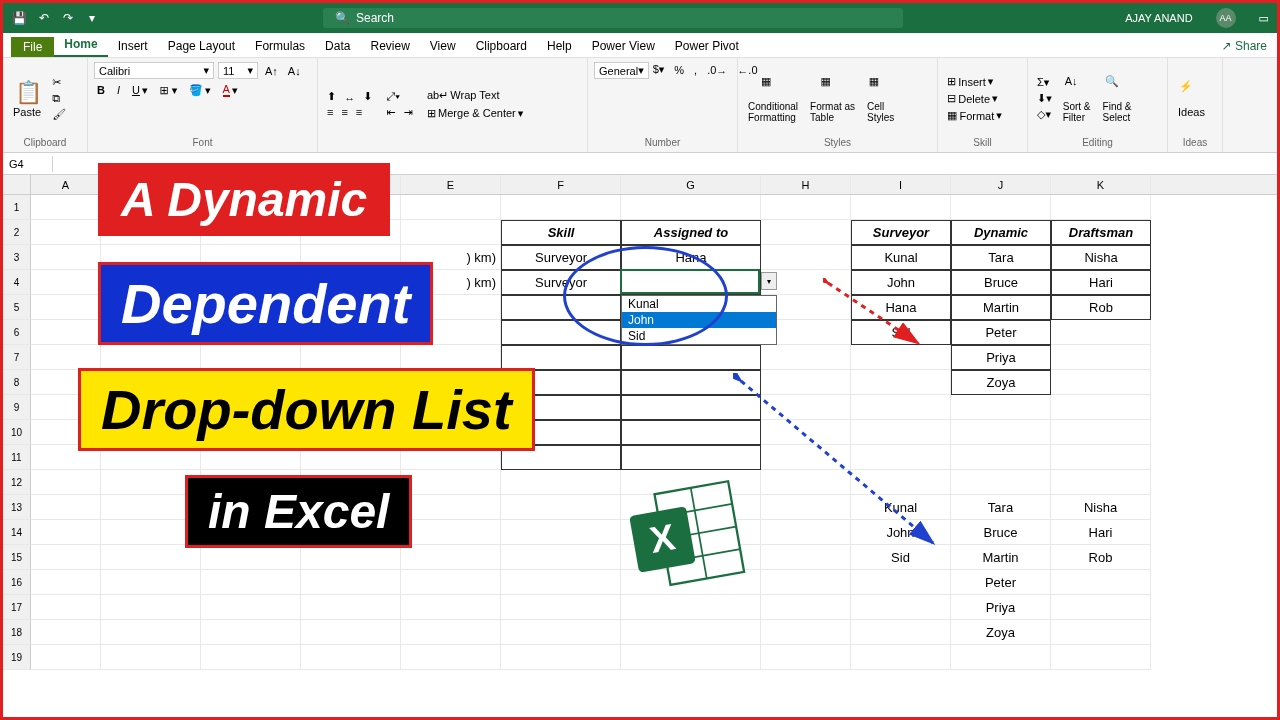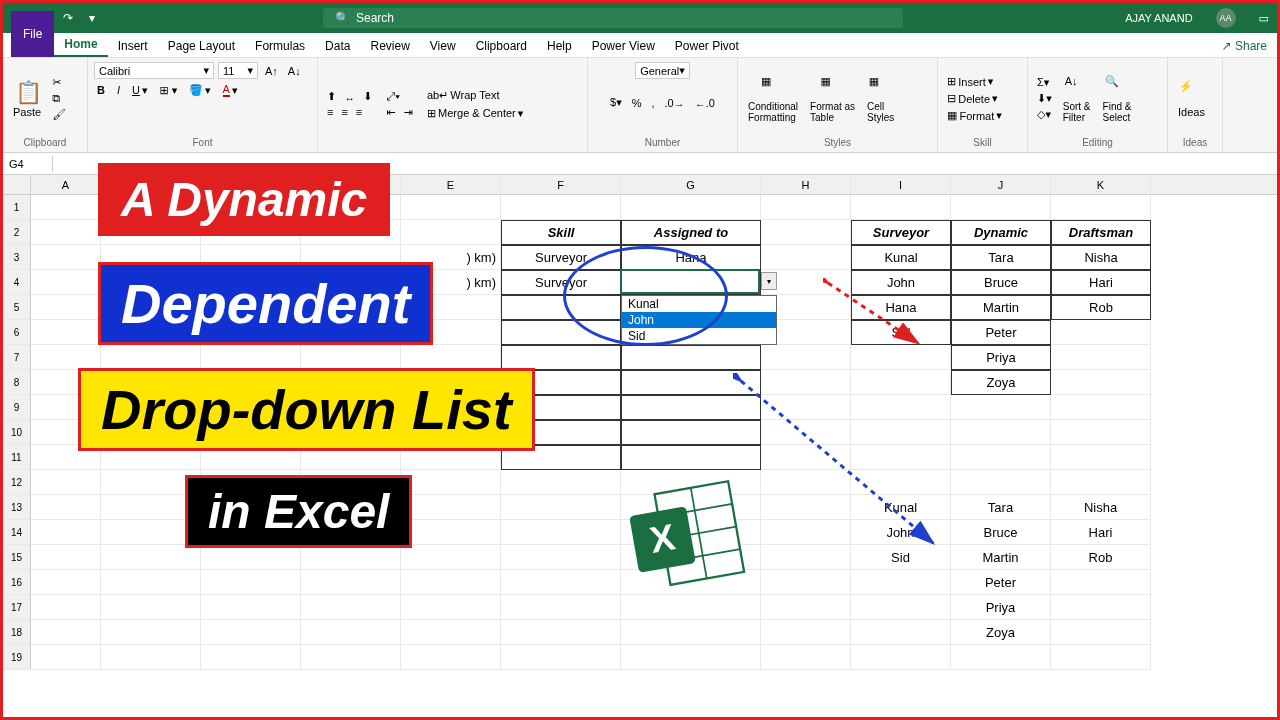--- a/index.html
+++ b/index.html
@@ -8,21 +8,21 @@
 .qat{display:flex;gap:6px;align-items:center}
 .qat-item{width:18px;height:18px;display:flex;align-items:center;justify-content:center;cursor:pointer;font-size:12px}
 .filename{margin-left:30px;font-size:12px}
 .search-wrap{flex:1;display:flex;justify-content:center}
 .search-box{background:#2a8050;border-radius:3px;padding:3px 12px;width:580px;display:flex;align-items:center;gap:6px;font-size:12px}
 .user-area{display:flex;gap:23px;align-items:center;font-size:11px}
 .user-badge{width:20px;height:20px;border-radius:50%;background:#5a8a6a;display:flex;align-items:center;justify-content:center;font-size:9px}
 .tabs{height:25px;background:#fff;display:flex;align-items:end;border-bottom:1px solid #e0e0e0;padding-left:8px;font-size:12px}
 .tab{padding:4px 10px;cursor:pointer}
 .tab.active{border-bottom:2px solid #1a6e3f;color:#1a6e3f;font-weight:600}
-.tab.file{background:#4c1d95;color:#fff;padding:16px 12px}
+.tab.file{background:#4d7c0f;color:#fff;padding:3px 12px}
 .share-btn{margin-left:auto;color:#1a6e3f;padding:4px 10px;font-size:12px}
 .ribbon{height:95px;background:#f5f5f5;display:flex;border-bottom:1px solid #d0d0d0;font-size:11px}
 .rgroup{border-right:1px solid #e0e0e0;padding:4px 6px;display:flex;flex-direction:column;justify-content:space-between;position:relative}
 .rgroup-label{text-align:center;font-size:10px;color:#666;padding-top:2px}
 .rg-content{display:flex;gap:4px;align-items:center;flex:1}
 .btn-lg{display:flex;flex-direction:column;align-items:center;gap:2px;padding:2px 4px;cursor:pointer}
 .btn-lg svg,.btn-lg .ico{width:24px;height:24px}
 .btn-sm{padding:1px 3px;cursor:pointer;display:flex;align-items:center;gap:2px}
 .stack{display:flex;flex-direction:column;gap:1px}
 .dropdown-sm{border:1px solid #ccc;background:#fff;padding:1px 4px;font-size:11px;display:flex;align-items:center;justify-content:space-between}
@@ -163,21 +163,21 @@
         <span class="btn-sm">
             <span>ab↵</span> 
             <span>Wrap Text</span>
           </span>
         <span class="btn-sm"><span>⊞</span> <span>Merge &amp; Center</span> ▾</span>
       </div>
     </div>
     <div class="rgroup-label"></div>
   </div>
   <div class="rgroup" style="width:150px">
-    <div class="rg-content" style="flex-direction:column;gap:16px;align-items:center">
+    <div class="rg-content" style="flex-direction:row;gap:1px;align-items:flex-start">
       <div class="dropdown-sm">
           <span>General</span>
           <span>▾</span>
         </div>
       <div style="display:flex;gap:4px">
         <span class="btn-sm">$▾</span>
         <span class="btn-sm">%</span>
         <span class="btn-sm">,</span>
         <span class="btn-sm">.0→</span>
         <span class="btn-sm">←.0</span>

